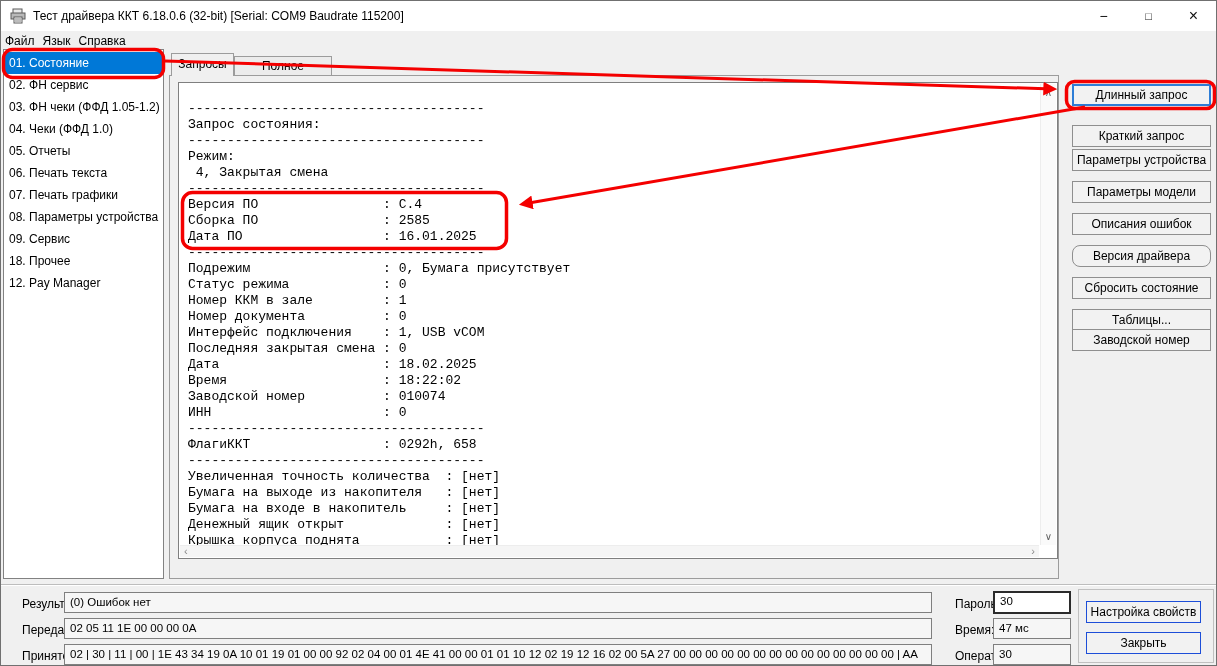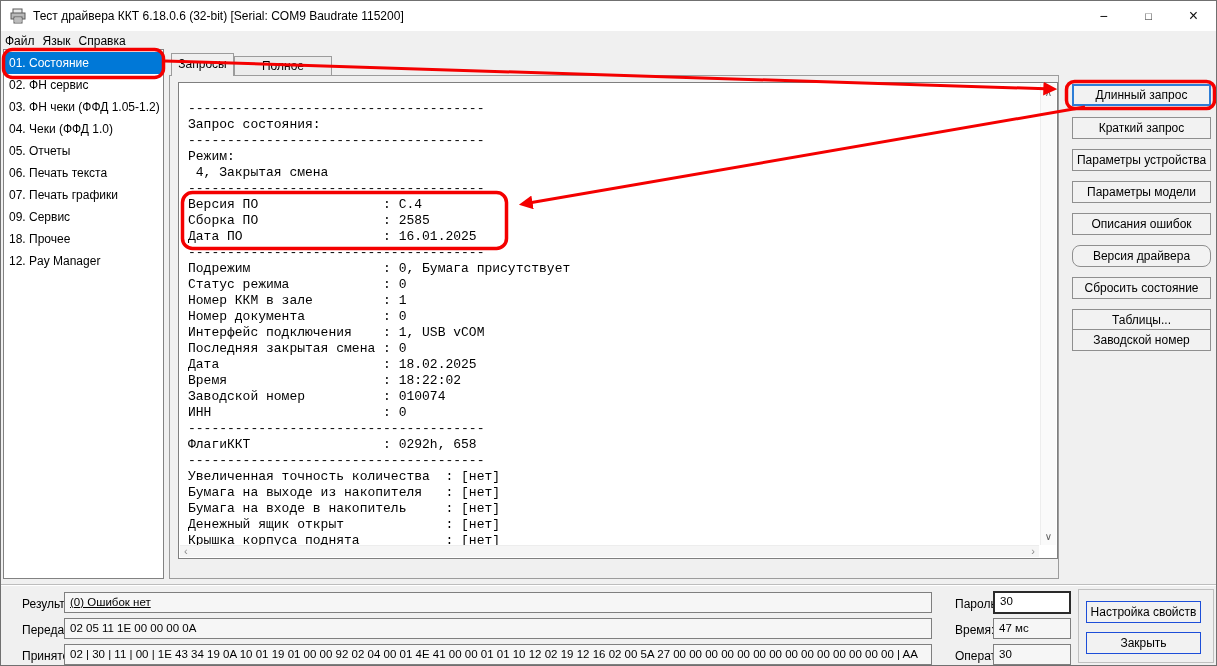--- a/index.html
+++ b/index.html
@@ -90,20 +90,21 @@
   </div>
 
   <div class="sidebar">
     <div class="side-item selected">01. Состояние</div>
     <div class="side-item">02. ФН сервис</div>
     <div class="side-item">03. ФН чеки (ФФД 1.05-1.2)</div>
     <div class="side-item">04. Чеки (ФФД 1.0)</div>
     <div class="side-item">05. Отчеты</div>
     <div class="side-item">06. Печать текста</div>
     <div class="side-item">07. Печать графики</div>
+    <div class="side-item">08. Параметры устройства</div>
     <div class="side-item">09. Сервис</div>
     <div class="side-item">18. Прочее</div>
     <div class="side-item">12. Pay Manager</div>
   </div>
 
   <div class="tab active">Запросы</div>
   <div class="tab inactive">Полное состояние</div>
   <div class="tabpage">
     <div class="terminal">
       <pre>--------------------------------------
@@ -139,35 +140,35 @@
         <div class="arr dn">∨</div>
       </div>
       <div class="hscroll">
         <div class="arr lf">‹</div>
         <div class="arr rt">›</div>
       </div>
     </div>
   </div>
 
   <div class="act-btn focused" style="top:83px;">Длинный запрос</div>
-  <div class="act-btn" style="top:116px;">Краткий запрос</div>
+  <div class="act-btn" style="top:124px;">Краткий запрос</div>
   <div class="act-btn" style="top:148px;">Параметры устройства</div>
   <div class="act-btn" style="top:180px;">Параметры модели</div>
   <div class="act-btn" style="top:212px;">Описания ошибок</div>
   <div class="act-btn" style="top:244px;border-radius:8px;">Версия драйвера</div>
   <div class="act-btn" style="top:276px;">Сбросить состояние</div>
   <div class="act-btn" style="top:308px;">Таблицы...</div>
   <div class="act-btn" style="top:328px;">Заводской номер</div>
 
   <div class="divider"></div>
 
   <div class="lbl" style="left:5px; top:596px;">Результат:</div>
   <div class="lbl" style="left:5px; top:622px;">Передано:</div>
   <div class="lbl" style="left:5px; top:648px;">Принято:</div>
-  <div class="field" style="left:63px; top:591px; width:868px;text-decoration:underline;">(0) Ошибок нет</div>
+  <div class="field" style="left:63px; top:591px; width:868px;">(0) Ошибок нет</div>
   <div class="field" style="left:63px; top:617px; width:868px;">02 05 11 1E 00 00 00 0A</div>
   <div class="field" style="left:63px; top:643px; width:868px;">02 | 30 | 11 | 00 | 1E 43 34 19 0A 10 01 19 01 00 00 92 02 04 00 01 4E 41 00 00 01 01 10 12 02 19 12 16 02 00 5A 27 00 00 00 00 00 00 00 00 00 00 00 00 00 00 | AA</div>
 
   <div class="lbl" style="left:938px; top:596px;">Пароль:</div>
   <div class="lbl" style="left:938px; top:622px;">Время:</div>
   <div class="lbl" style="left:938px; top:648px;">Оператор:</div>
   <div class="field editable" style="left:992px; top:590px; width:78px; height:23px;">30</div>
   <div class="field" style="left:992px; top:617px; width:78px;">47 мс</div>
   <div class="field" style="left:992px; top:643px; width:78px;">30</div>
 

